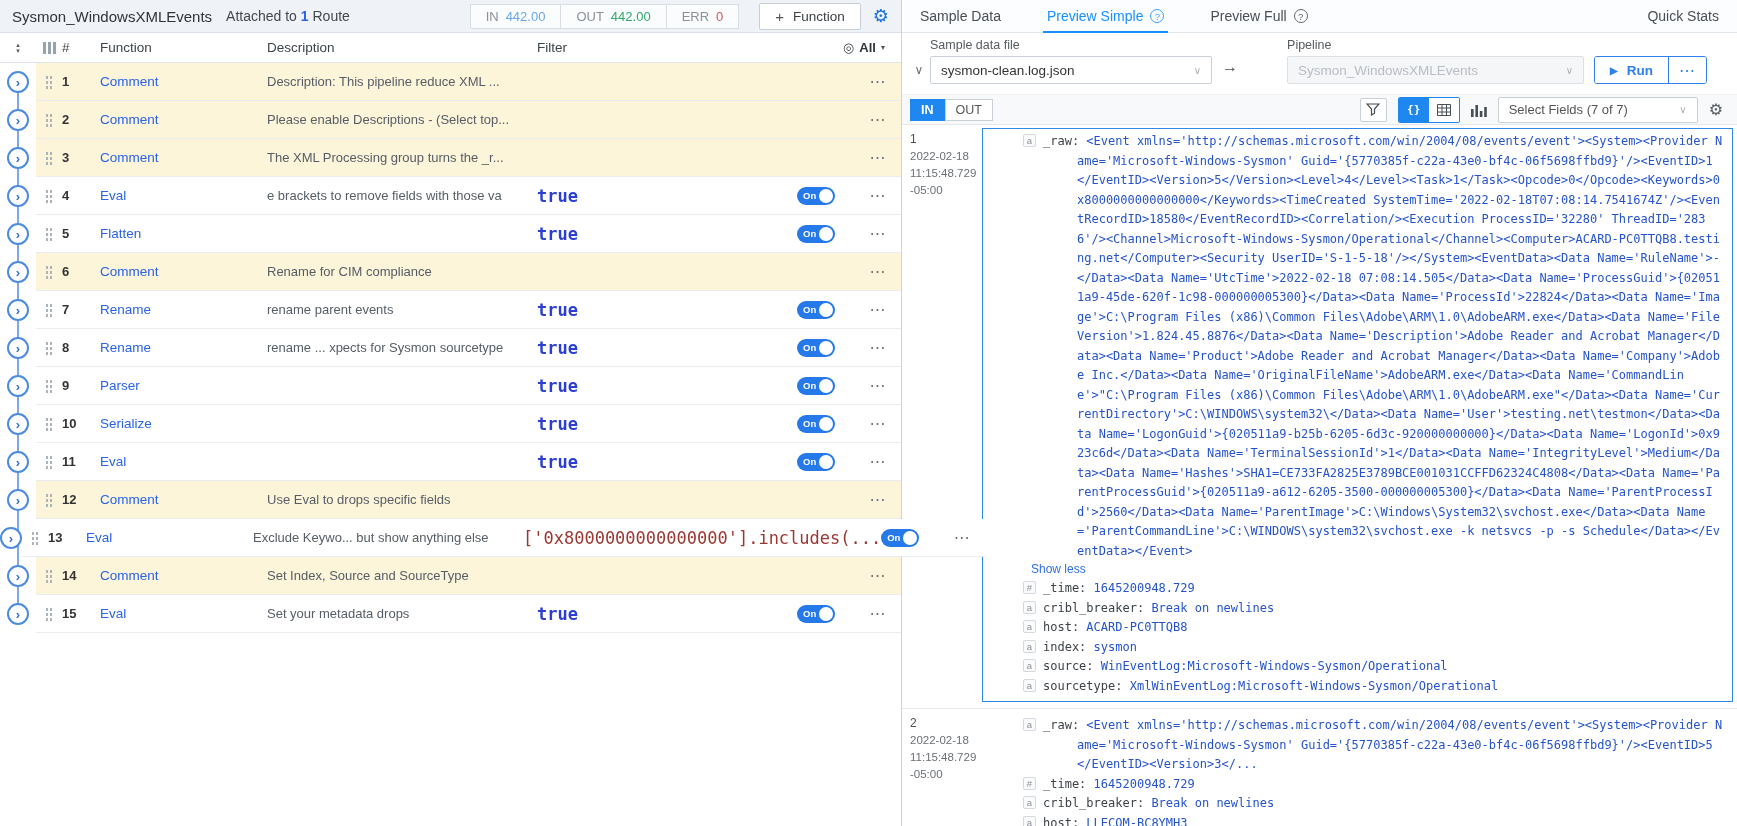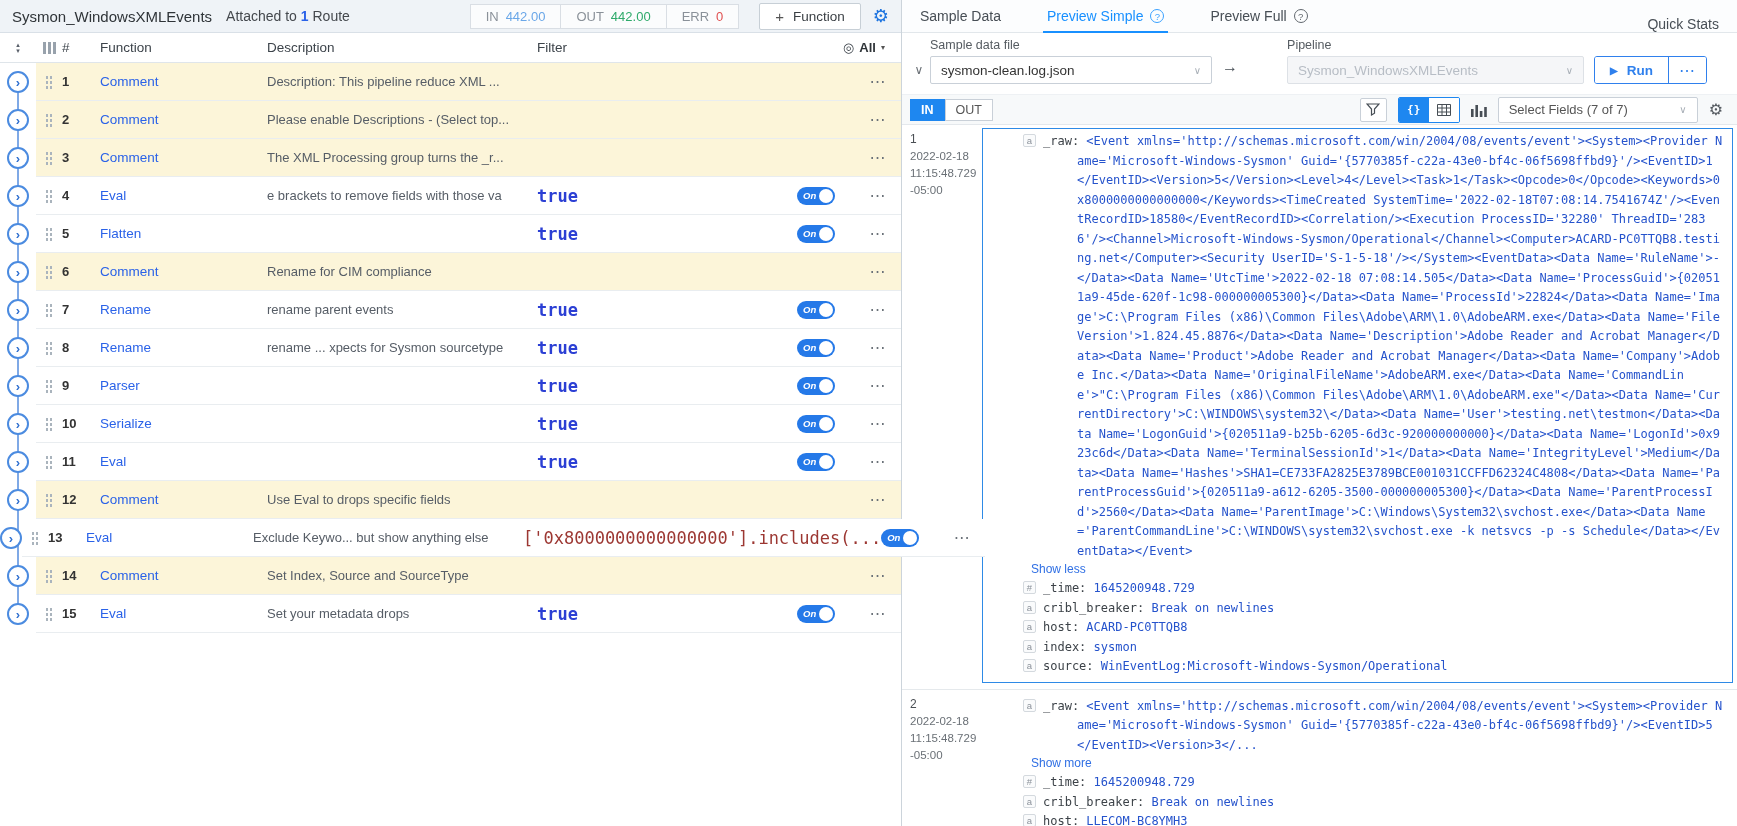--- a/index.html
+++ b/index.html
@@ -60,27 +60,27 @@
   .num { width:38px; font-weight:700; font-size:13px; color:#333; }
   .fn { width:167px; color:#2a62e8; font-size:13.5px; cursor:pointer; }
   .desc { width:270px; color:#565d66; font-size:13px; white-space:nowrap; overflow:hidden; }
   .filter { flex:1; font-family:"DejaVu Sans Mono", monospace; font-size:17px;
     white-space:nowrap; overflow:hidden; }
   .filter.bool { color:#2b3fd4; font-weight:600; }
   .filter.code { color:#9c3732; }
   .togglecell { width:58px; display:flex; justify-content:flex-start; }
   .toggle { width:38px; height:18px; border-radius:10px; background:#2579e8; position:relative;
     display:flex; align-items:center; cursor:pointer; }
-  .toggle-label { color:#fff; font-size:9.5px; font-weight:700; margin-left:6px;font-style:italic; }
+  .toggle-label { color:#fff; font-size:9.5px; font-weight:700; margin-left:6px; }
   .knob { position:absolute; right:2px; width:14px; height:14px; border-radius:50%; background:#fff; }
   .menu { width:46px; text-align:center; color:#6a7178; font-size:16px; cursor:pointer; letter-spacing:1px; }
 
   
   .right-panel { flex:1; min-width:0; display:flex; flex-direction:column; background:#fff; }
-  .tabs { height:33px; flex:0 0 33px; display:flex; align-items:flex-end; border-bottom:1px solid #e2e7eb;
+  .tabs { height:33px; flex:0 0 33px; display:flex; align-items:center; border-bottom:1px solid #e2e7eb;
     background:#fcfdfe; padding-left:18px; }
   .tab { font-size:14px; color:#474e55; margin-right:46px; height:100%;
     display:flex; align-items:center; gap:7px; position:relative; cursor:pointer; }
   .tab.active { color:#1890ff; }
   .tab.active::after { content:""; position:absolute; left:-4px; right:-4px; bottom:-1px;
     height:2px; background:#1890ff; }
   .qmark { width:14px; height:14px; border-radius:50%; border:1px solid currentColor;
     font-size:9.5px; display:flex; align-items:center; justify-content:center; opacity:.85; }
   .quick-stats { margin-left:auto; margin-right:18px; font-size:14px; color:#474e55; cursor:pointer; }
 
@@ -571,32 +571,32 @@
             <div class="etz">-05:00</div>
           </div>
           <div class="content">
             <div class="fieldline raw"><span class="badge">a</span><span class="fname">_raw: </span><span class="fval">&lt;Event xmlns='http://schemas.microsoft.com/win/2004/08/events/event'&gt;&lt;System&gt;&lt;Provider Name='Microsoft-Windows-Sysmon' Guid='{5770385f-c22a-43e0-bf4c-06f5698ffbd9}'/&gt;&lt;EventID&gt;1&lt;/EventID&gt;&lt;Version&gt;5&lt;/Version&gt;&lt;Level&gt;4&lt;/Level&gt;&lt;Task&gt;1&lt;/Task&gt;&lt;Opcode&gt;0&lt;/Opcode&gt;&lt;Keywords&gt;0x8000000000000000&lt;/Keywords&gt;&lt;TimeCreated SystemTime='2022-02-18T07:08:14.7541674Z'/&gt;&lt;EventRecordID&gt;18580&lt;/EventRecordID&gt;&lt;Correlation/&gt;&lt;Execution ProcessID='32280' ThreadID='2836'/&gt;&lt;Channel&gt;Microsoft-Windows-Sysmon/Operational&lt;/Channel&gt;&lt;Computer&gt;ACARD-PC0TTQB8.testing.net&lt;/Computer&gt;&lt;Security UserID='S-1-5-18'/&gt;&lt;/System&gt;&lt;EventData&gt;&lt;Data Name='RuleName'&gt;-&lt;/Data&gt;&lt;Data Name='UtcTime'&gt;2022-02-18 07:08:14.505&lt;/Data&gt;&lt;Data Name='ProcessGuid'&gt;{020511a9-45de-620f-1c98-000000005300}&lt;/Data&gt;&lt;Data Name='ProcessId'&gt;22824&lt;/Data&gt;&lt;Data Name='Image'&gt;C:\Program Files (x86)\Common Files\Adobe\ARM\1.0\AdobeARM.exe&lt;/Data&gt;&lt;Data Name='FileVersion'&gt;1.824.45.8876&lt;/Data&gt;&lt;Data Name='Description'&gt;Adobe Reader and Acrobat Manager&lt;/Data&gt;&lt;Data Name='Product'&gt;Adobe Reader and Acrobat Manager&lt;/Data&gt;&lt;Data Name='Company'&gt;Adobe Inc.&lt;/Data&gt;&lt;Data Name='OriginalFileName'&gt;AdobeARM.exe&lt;/Data&gt;&lt;Data Name='CommandLine'&gt;"C:\Program Files (x86)\Common Files\Adobe\ARM\1.0\AdobeARM.exe"&lt;/Data&gt;&lt;Data Name='CurrentDirectory'&gt;C:\WINDOWS\system32\&lt;/Data&gt;&lt;Data Name='User'&gt;testing.net\testmon&lt;/Data&gt;&lt;Data Name='LogonGuid'&gt;{020511a9-b25b-6205-6d3c-920000000000}&lt;/Data&gt;&lt;Data Name='LogonId'&gt;0x923c6d&lt;/Data&gt;&lt;Data Name='TerminalSessionId'&gt;1&lt;/Data&gt;&lt;Data Name='IntegrityLevel'&gt;Medium&lt;/Data&gt;&lt;Data Name='Hashes'&gt;SHA1=CE733FA2825E3789BCE001031CCFFD62324C4808&lt;/Data&gt;&lt;Data Name='ParentProcessGuid'&gt;{020511a9-a612-6205-3500-000000005300}&lt;/Data&gt;&lt;Data Name='ParentProcessId'&gt;2560&lt;/Data&gt;&lt;Data Name='ParentImage'&gt;C:\Windows\System32\svchost.exe&lt;/Data&gt;&lt;Data Name='ParentCommandLine'&gt;C:\WINDOWS\system32\svchost.exe -k netsvcs -p -s Schedule&lt;/Data&gt;&lt;/EventData&gt;&lt;/Event&gt;</span></div>
             <div class="show-link">Show less</div>
             <div class="fieldline"><span class="badge">#</span><span class="fname">_time: </span><span class="fval">1645200948.729</span></div>
             <div class="fieldline"><span class="badge">a</span><span class="fname">cribl_breaker: </span><span class="fval">Break on newlines</span></div>
             <div class="fieldline"><span class="badge">a</span><span class="fname">host: </span><span class="fval">ACARD-PC0TTQB8</span></div>
             <div class="fieldline"><span class="badge">a</span><span class="fname">index: </span><span class="fval">sysmon</span></div>
             <div class="fieldline"><span class="badge">a</span><span class="fname">source: </span><span class="fval">WinEventLog:Microsoft-Windows-Sysmon/Operational</span></div>
+            <div class="fieldline"><span class="badge">a</span><span class="fname">sourcetype: </span><span class="fval">XmlWinEventLog:Microsoft-Windows-Sysmon/Operational</span></div>
           </div>
         </div>
         <div class="event">
           <div class="gutter">
             <div class="enum">2</div>
             <div class="edate">2022-02-18</div>
             <div class="etime">11:15:48.729</div>
             <div class="etz">-05:00</div>
           </div>
           <div class="content">
             <div class="fieldline raw"><span class="badge">a</span><span class="fname">_raw: </span><span class="fval">&lt;Event xmlns='http://schemas.microsoft.com/win/2004/08/events/event'&gt;&lt;System&gt;&lt;Provider Name='Microsoft-Windows-Sysmon' Guid='{5770385f-c22a-43e0-bf4c-06f5698ffbd9}'/&gt;&lt;EventID&gt;5&lt;/EventID&gt;&lt;Version&gt;3&lt;/...</span></div>
-            <div class="show-link">Show more</div>
             <div class="fieldline"><span class="badge">#</span><span class="fname">_time: </span><span class="fval">1645200948.729</span></div>
             <div class="fieldline"><span class="badge">a</span><span class="fname">cribl_breaker: </span><span class="fval">Break on newlines</span></div>
             <div class="fieldline"><span class="badge">a</span><span class="fname">host: </span><span class="fval">LLECOM-BC8YMH3</span></div>
           </div>
         </div>
       </div>
   </div>
 </div>
 
 </body></html>

